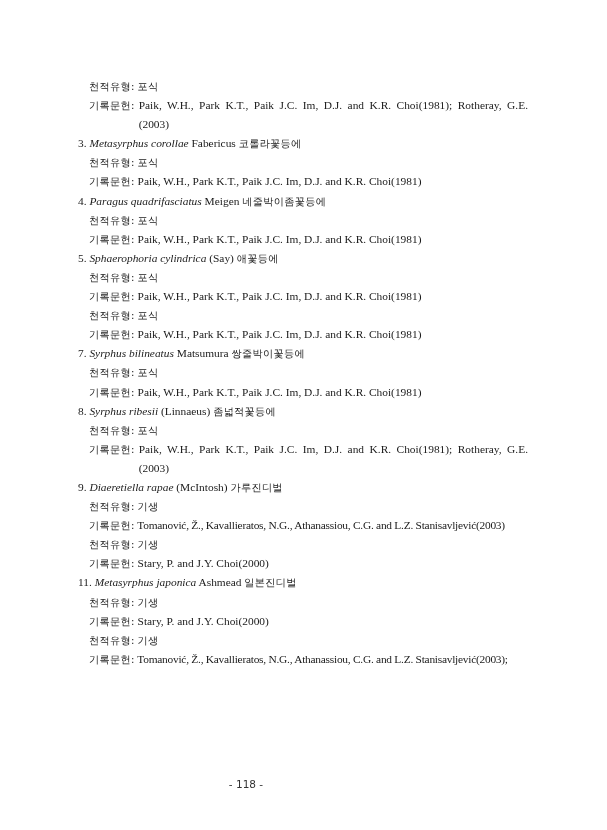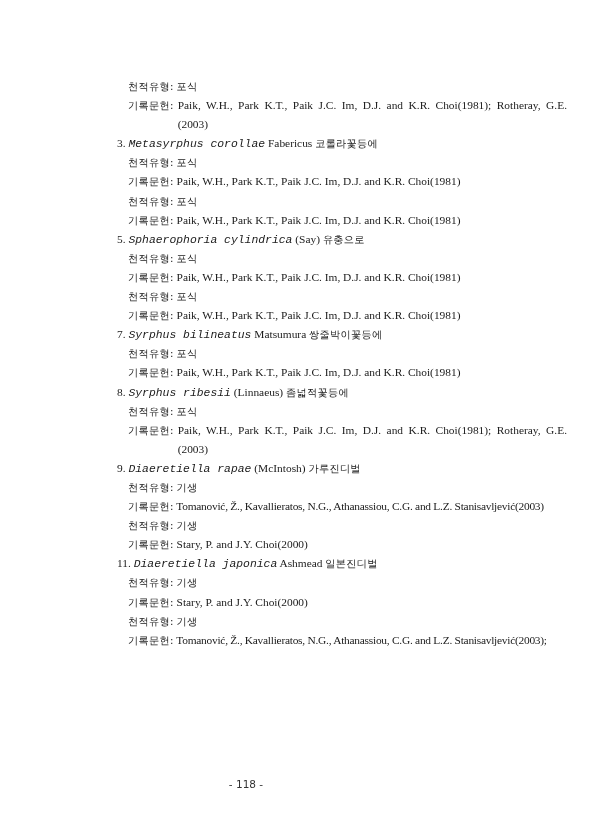--- a/index.html
+++ b/index.html
@@ -14,31 +14,30 @@
       overflow: hidden;
       font-family: "Liberation Serif", "DejaVu Serif", serif;
       color: #1a1a1a;
       font-size: 11.4px;
     }
     .page-body {
       position: absolute;
       left: 78px;
       top: 77px;
       width: 450px;
-      margin-left: 39px;
     }
     .line {
       height: 19.1px;
       line-height: 19.1px;
       white-space: nowrap;
     }
     .item-head { padding-left: 0; }
     .sub { padding-left: 11px; }
     .kor { font-family: "DejaVu Sans", sans-serif; font-size: 10.2px; letter-spacing: 0.3px; }
-    .sci { font-style: italic; font-family: Liberation Mono, monospace; }
+    .sci { font-style: italic; }
     .ref-block {
       display: flex;
       padding-left: 11px;
     }
     .ref-label { white-space: nowrap; }
     .ref-text {
       text-align: justify;
       text-align-last: left;
       line-height: 19.1px;
       word-spacing: 2px;
@@ -64,24 +63,25 @@
   <div class="line sub"><span class="kor">천적유형:</span> <span class="kor">포식</span></div>
   <div class="ref-block" style="padding-left:11px;">
     <span class="kor ref-label" style="line-height:19.1px;">기록문헌:</span>
     <span class="ref-text">Paik, W.H., Park K.T., Paik J.C. Im, D.J. and K.R. Choi(1981); Rotheray, G.E.(2003)</span>
   </div>
 
   <div class="line item-head"><span>3.</span> <span class="sci">Metasyrphus corollae</span> <span>Fabericus</span> <span class="kor">코롤라꽃등에</span></div>
   <div class="line sub"><span class="kor">천적유형:</span> <span class="kor">포식</span></div>
   <div class="line sub"><span class="kor">기록문헌:</span> <span>Paik, W.H., Park K.T., Paik J.C. Im, D.J. and K.R. Choi(1981)</span></div>
 
+  <div class="line item-head"><span>4.</span> <span class="sci">Paragus quadrifasciatus</span> <span>Meigen</span> <span class="kor">네줄박이좀꽃등에</span></div>
   <div class="line sub"><span class="kor">천적유형:</span> <span class="kor">포식</span></div>
   <div class="line sub"><span class="kor">기록문헌:</span> <span>Paik, W.H., Park K.T., Paik J.C. Im, D.J. and K.R. Choi(1981)</span></div>
 
-  <div class="line item-head"><span>5.</span> <span class="sci">Sphaerophoria cylindrica</span> <span>(Say)</span> <span class="kor">유충으로</span></div>
+  <div class="line item-head"><span>5.</span> <span class="sci">Sphaerophoria cylindrica</span> <span>(Say)</span> <span class="kor">애꽃등에</span></div>
   <div class="line sub"><span class="kor">천적유형:</span> <span class="kor">포식</span></div>
   <div class="line sub"><span class="kor">기록문헌:</span> <span>Paik, W.H., Park K.T., Paik J.C. Im, D.J. and K.R. Choi(1981)</span></div>
 
   <div class="line sub"><span class="kor">천적유형:</span> <span class="kor">포식</span></div>
   <div class="line sub"><span class="kor">기록문헌:</span> <span>Paik, W.H., Park K.T., Paik J.C. Im, D.J. and K.R. Choi(1981)</span></div>
 
   <div class="line item-head"><span>7.</span> <span class="sci">Syrphus bilineatus</span> <span>Matsumura</span> <span class="kor">쌍줄박이꽃등에</span></div>
   <div class="line sub"><span class="kor">천적유형:</span> <span class="kor">포식</span></div>
   <div class="line sub"><span class="kor">기록문헌:</span> <span>Paik, W.H., Park K.T., Paik J.C. Im, D.J. and K.R. Choi(1981)</span></div>
 
@@ -92,21 +92,21 @@
     <span class="ref-text">Paik, W.H., Park K.T., Paik J.C. Im, D.J. and K.R. Choi(1981); Rotheray, G.E.(2003)</span>
   </div>
 
   <div class="line item-head"><span>9.</span> <span class="sci">Diaeretiella rapae</span> <span>(McIntosh)</span> <span class="kor">가루진디벌</span></div>
   <div class="line sub"><span class="kor">천적유형:</span> <span class="kor">기생</span></div>
   <div class="line sub" style="letter-spacing:-0.25px;"><span class="kor">기록문헌:</span> <span>Tomanović, Ž., Kavallieratos, N.G., Athanassiou, C.G. and L.Z. Stanisavljević(2003)</span></div>
 
   <div class="line sub"><span class="kor">천적유형:</span> <span class="kor">기생</span></div>
   <div class="line sub"><span class="kor">기록문헌:</span> <span>Stary, P. and J.Y. Choi(2000)</span></div>
 
-  <div class="line item-head"><span>11.</span> <span class="sci">Diaeretiella japonica</span> <span>Ashmead</span> <span class="kor">일본진디벌</span></div>
+  <div class="line item-head"><span>11.</span> <span class="sci">Metasyrphus japonica</span> <span>Ashmead</span> <span class="kor">일본진디벌</span></div>
   <div class="line sub"><span class="kor">천적유형:</span> <span class="kor">기생</span></div>
   <div class="line sub"><span class="kor">기록문헌:</span> <span>Stary, P. and J.Y. Choi(2000)</span></div>
 
   <div class="line sub"><span class="kor">천적유형:</span> <span class="kor">기생</span></div>
   <div class="line sub" style="letter-spacing:-0.25px;"><span class="kor">기록문헌:</span> <span>Tomanović, Ž., Kavallieratos, N.G., Athanassiou, C.G. and L.Z. Stanisavljević(2003);</span></div>
 
 </div>
 
 <div class="footer">- 118 -</div>
 

